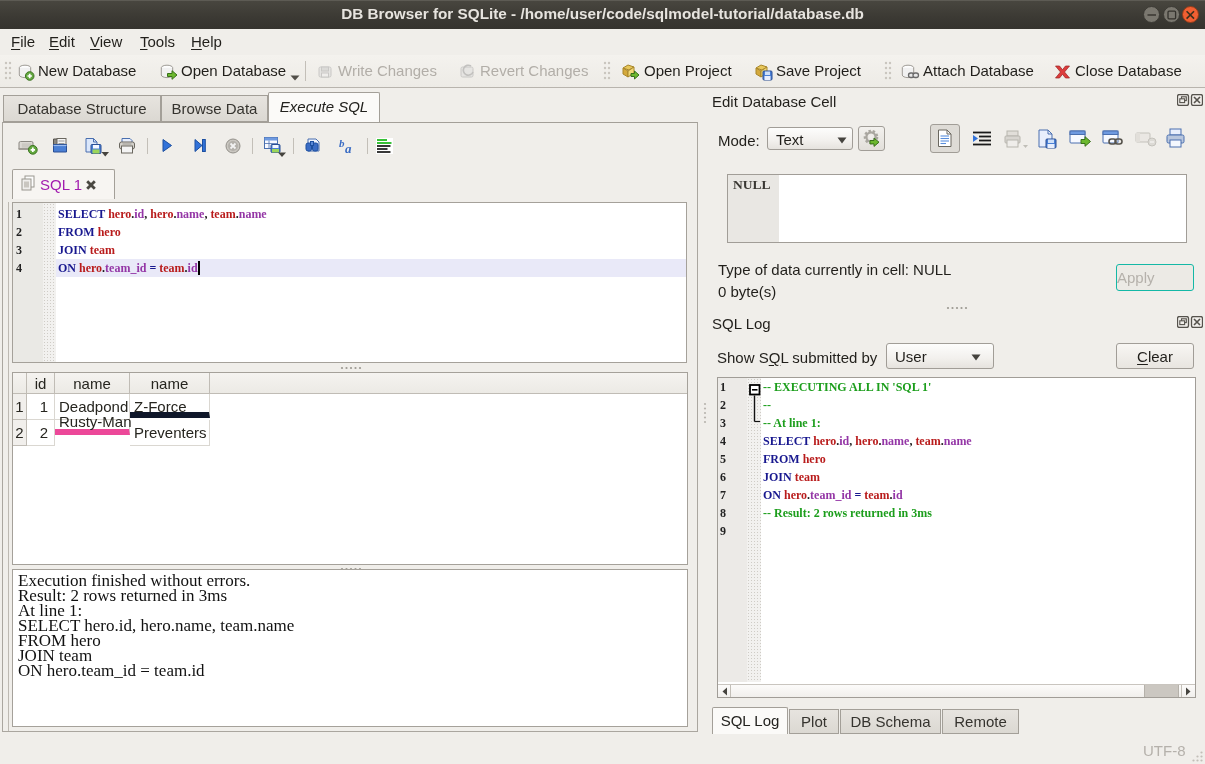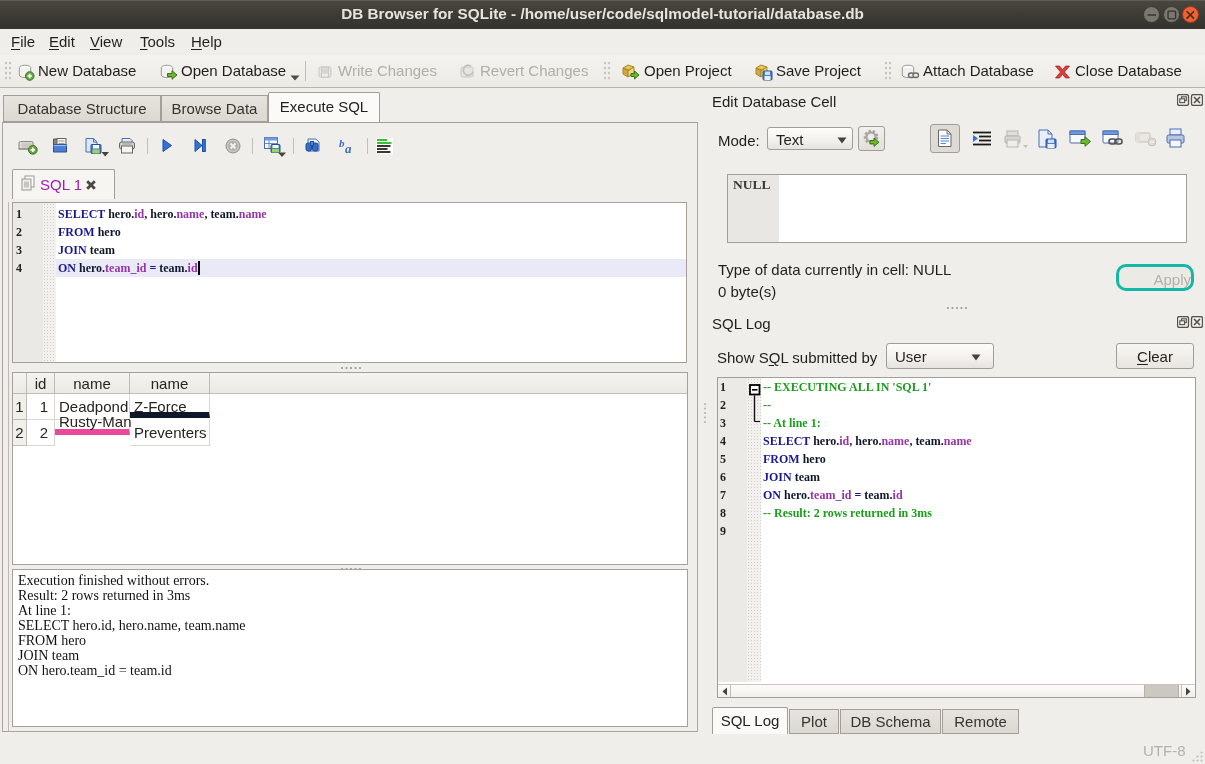--- a/index.html
+++ b/index.html
@@ -2,21 +2,21 @@
 <html><head>
 <meta charset="utf-8">
 <style>
 * { margin:0; padding:0; box-sizing:border-box; }
 html,body { width:1205px; height:764px; overflow:hidden; }
 body { font-family:"Liberation Sans", sans-serif; background:#f0eeea; position:relative; color:#26251f; }
 .abs { position:absolute; }
 .mono { font-family:Liberation Serif, serif; }
 
 .kw { color:#18188f; }
-.tb { color:#0f172a; }
+.tb { color:#b91c1c; }
 .fl { color:#9436a6; }
 .cm { color:#1c9e1c; }
 .pn { color:#1a1a1a; }
 
 
 #titlebar { left:0; top:0; width:1205px; height:29px;
   background:linear-gradient(#48463f, #3c3a34 55%, #35332e);
   border-top:1px solid #5d5b54; }
 #titlebar .title { width:100%; text-align:center; line-height:26px; font-size:15.3px; font-weight:bold; color:#e7e4df; }
 .winbtn { position:absolute; top:6px; width:17px; height:17px; border-radius:50%; }
@@ -169,21 +169,21 @@
   <svg class="abs" style="left:1053px;top:64px;" width="18" height="16">
     <path d="M2.5 2 L7.5 8 L2.5 14 L6.5 14 L9.5 10.3 L12.5 14 L16.5 14 L11.5 8 L16.5 2 L12.5 2 L9.5 5.7 L6.5 2 Z" fill="#dd3c3c" stroke="#9a2020" stroke-width="0.7"></path>
   </svg>
   <span class="tbtext" style="left:1075px;">Close Database</span>
 </div>
 
 <div id="left-pane">
 
   <div class="tab inactive" style="left:3px;top:95px;width:158px;height:27px;line-height:26px;">Database Structure</div>
   <div class="tab inactive" style="left:161px;top:95px;width:107px;height:27px;line-height:26px;">Browse Data</div>
-  <div class="tab active" style="left:268px;top:92px;width:112px;height:31px;line-height:28px;border-top-left-radius:2px;border-top-right-radius:2px;">Execute SQL</div>
+  <div class="tab active" style="left:268px;top:92px;width:112px;height:31px;line-height:28px;border-top-left-radius:2px;border-top-right-radius:2px;font-style:italic;">Execute SQL</div>
 
   <div class="abs" style="left:2px;top:122px;width:696px;height:610px;border:1px solid #aaa69f;border-top-color:#a39f98;background:#f0eeea;"></div>
   <div class="abs" style="left:8px;top:202px;width:1px;height:529px;background:#bdb9b2;"></div>
 
   <svg class="abs" style="left:18px;top:137px;" width="24" height="20">
     <path d="M2.5 4.5 h11 a1.5 1.5 0 0 1 1.5 1.5 v6 h-14 v-6 a1.5 1.5 0 0 1 1.5-1.5 z" fill="#dcd9d4" stroke="#8a8781"></path>
     <rect x="3.8" y="6.2" width="9.4" height="4.5" rx="0.5" fill="#ccc9c3"></rect>
     <path d="M0.5 12 h15" stroke="#9a978f" stroke-width="1.6"></path>
     <circle cx="14.8" cy="12.8" r="4.4" fill="#63a83f" stroke="#3d7423"></circle>
     <path d="M14.8 10.6 V15 M12.6 12.8 H17" stroke="#fff" stroke-width="1.7"></path>
@@ -312,21 +312,21 @@
     <g fill="#9c9992">
         <circle cx="2" cy="2" r="1.1"></circle>
         <circle cx="6.5" cy="2" r="1.1"></circle>
         <circle cx="11" cy="2" r="1.1"></circle>
         <circle cx="15.5" cy="2" r="1.1"></circle>
         <circle cx="20" cy="2" r="1.1"></circle>
       </g>
   </svg>
 
   <div class="whitebox" style="left:12px;top:569px;width:676px;height:158px;"></div>
-  <div class="mono abs" style="left:18px;top:573px;font-size:14px;line-height:15px;color:#111;white-space:pre;">Execution finished without errors.
+  <div class="mono abs" style="left:18px;top:573px;font-size:17px;line-height:15px;color:#111;white-space:pre;">Execution finished without errors.
 Result: 2 rows returned in 3ms
 At line 1:
 SELECT hero.id, hero.name, team.name
 FROM hero
 JOIN team
 ON hero.team_id = team.id</div>
 </div>
 <div id="right-pane">
 
   <svg class="abs" style="left:703px;top:402px;" width="4" height="22">
@@ -417,21 +417,21 @@
     <rect x="2" y="7" width="17" height="8" rx="1.5" fill="#b9c6dd" stroke="#4a6faf"></rect>
     <rect x="5" y="12" width="11" height="7" fill="#f4f7fe" stroke="#4a6faf"></rect>
   </svg>
 
   <div class="whitebox" style="left:727px;top:174px;width:460px;height:69px;border-color:#a19d97;"></div>
   <div class="abs" style="left:728px;top:175px;width:51px;height:67px;background:#e9e7e3;"></div>
   <span class="abs mono" style="left:733px;top:177px;font-size:13.5px;font-weight:bold;color:#3a3833;">NULL</span>
 
   <span class="abs" style="left:718px;top:261px;font-size:15px;color:#211f1b;">Type of data currently in cell: NULL</span>
   <span class="abs" style="left:718px;top:283px;font-size:15px;color:#211f1b;">0 byte(s)</span>
-  <div class="abs" style="left:1116px;top:264px;width:78px;height:27px;background:#eceae5;border:3px solid #14b8a6;border-radius:10px;text-align:right;line-height:26px;font-size:15px;color:#b5b1ab;">Apply</div>
+  <div class="abs" style="left:1116px;top:264px;width:78px;height:27px;background:#eceae5;border:1px solid #14b8a6;border-radius:3px;text-align:left;line-height:26px;font-size:15px;color:#b5b1ab;">Apply</div>
 
   <svg class="abs" style="left:946px;top:306px;" width="22" height="4">
     <g fill="#9c9992">
         <circle cx="2" cy="2" r="1.1"></circle>
         <circle cx="6.5" cy="2" r="1.1"></circle>
         <circle cx="11" cy="2" r="1.1"></circle>
         <circle cx="15.5" cy="2" r="1.1"></circle>
         <circle cx="20" cy="2" r="1.1"></circle>
       </g>
   </svg>

